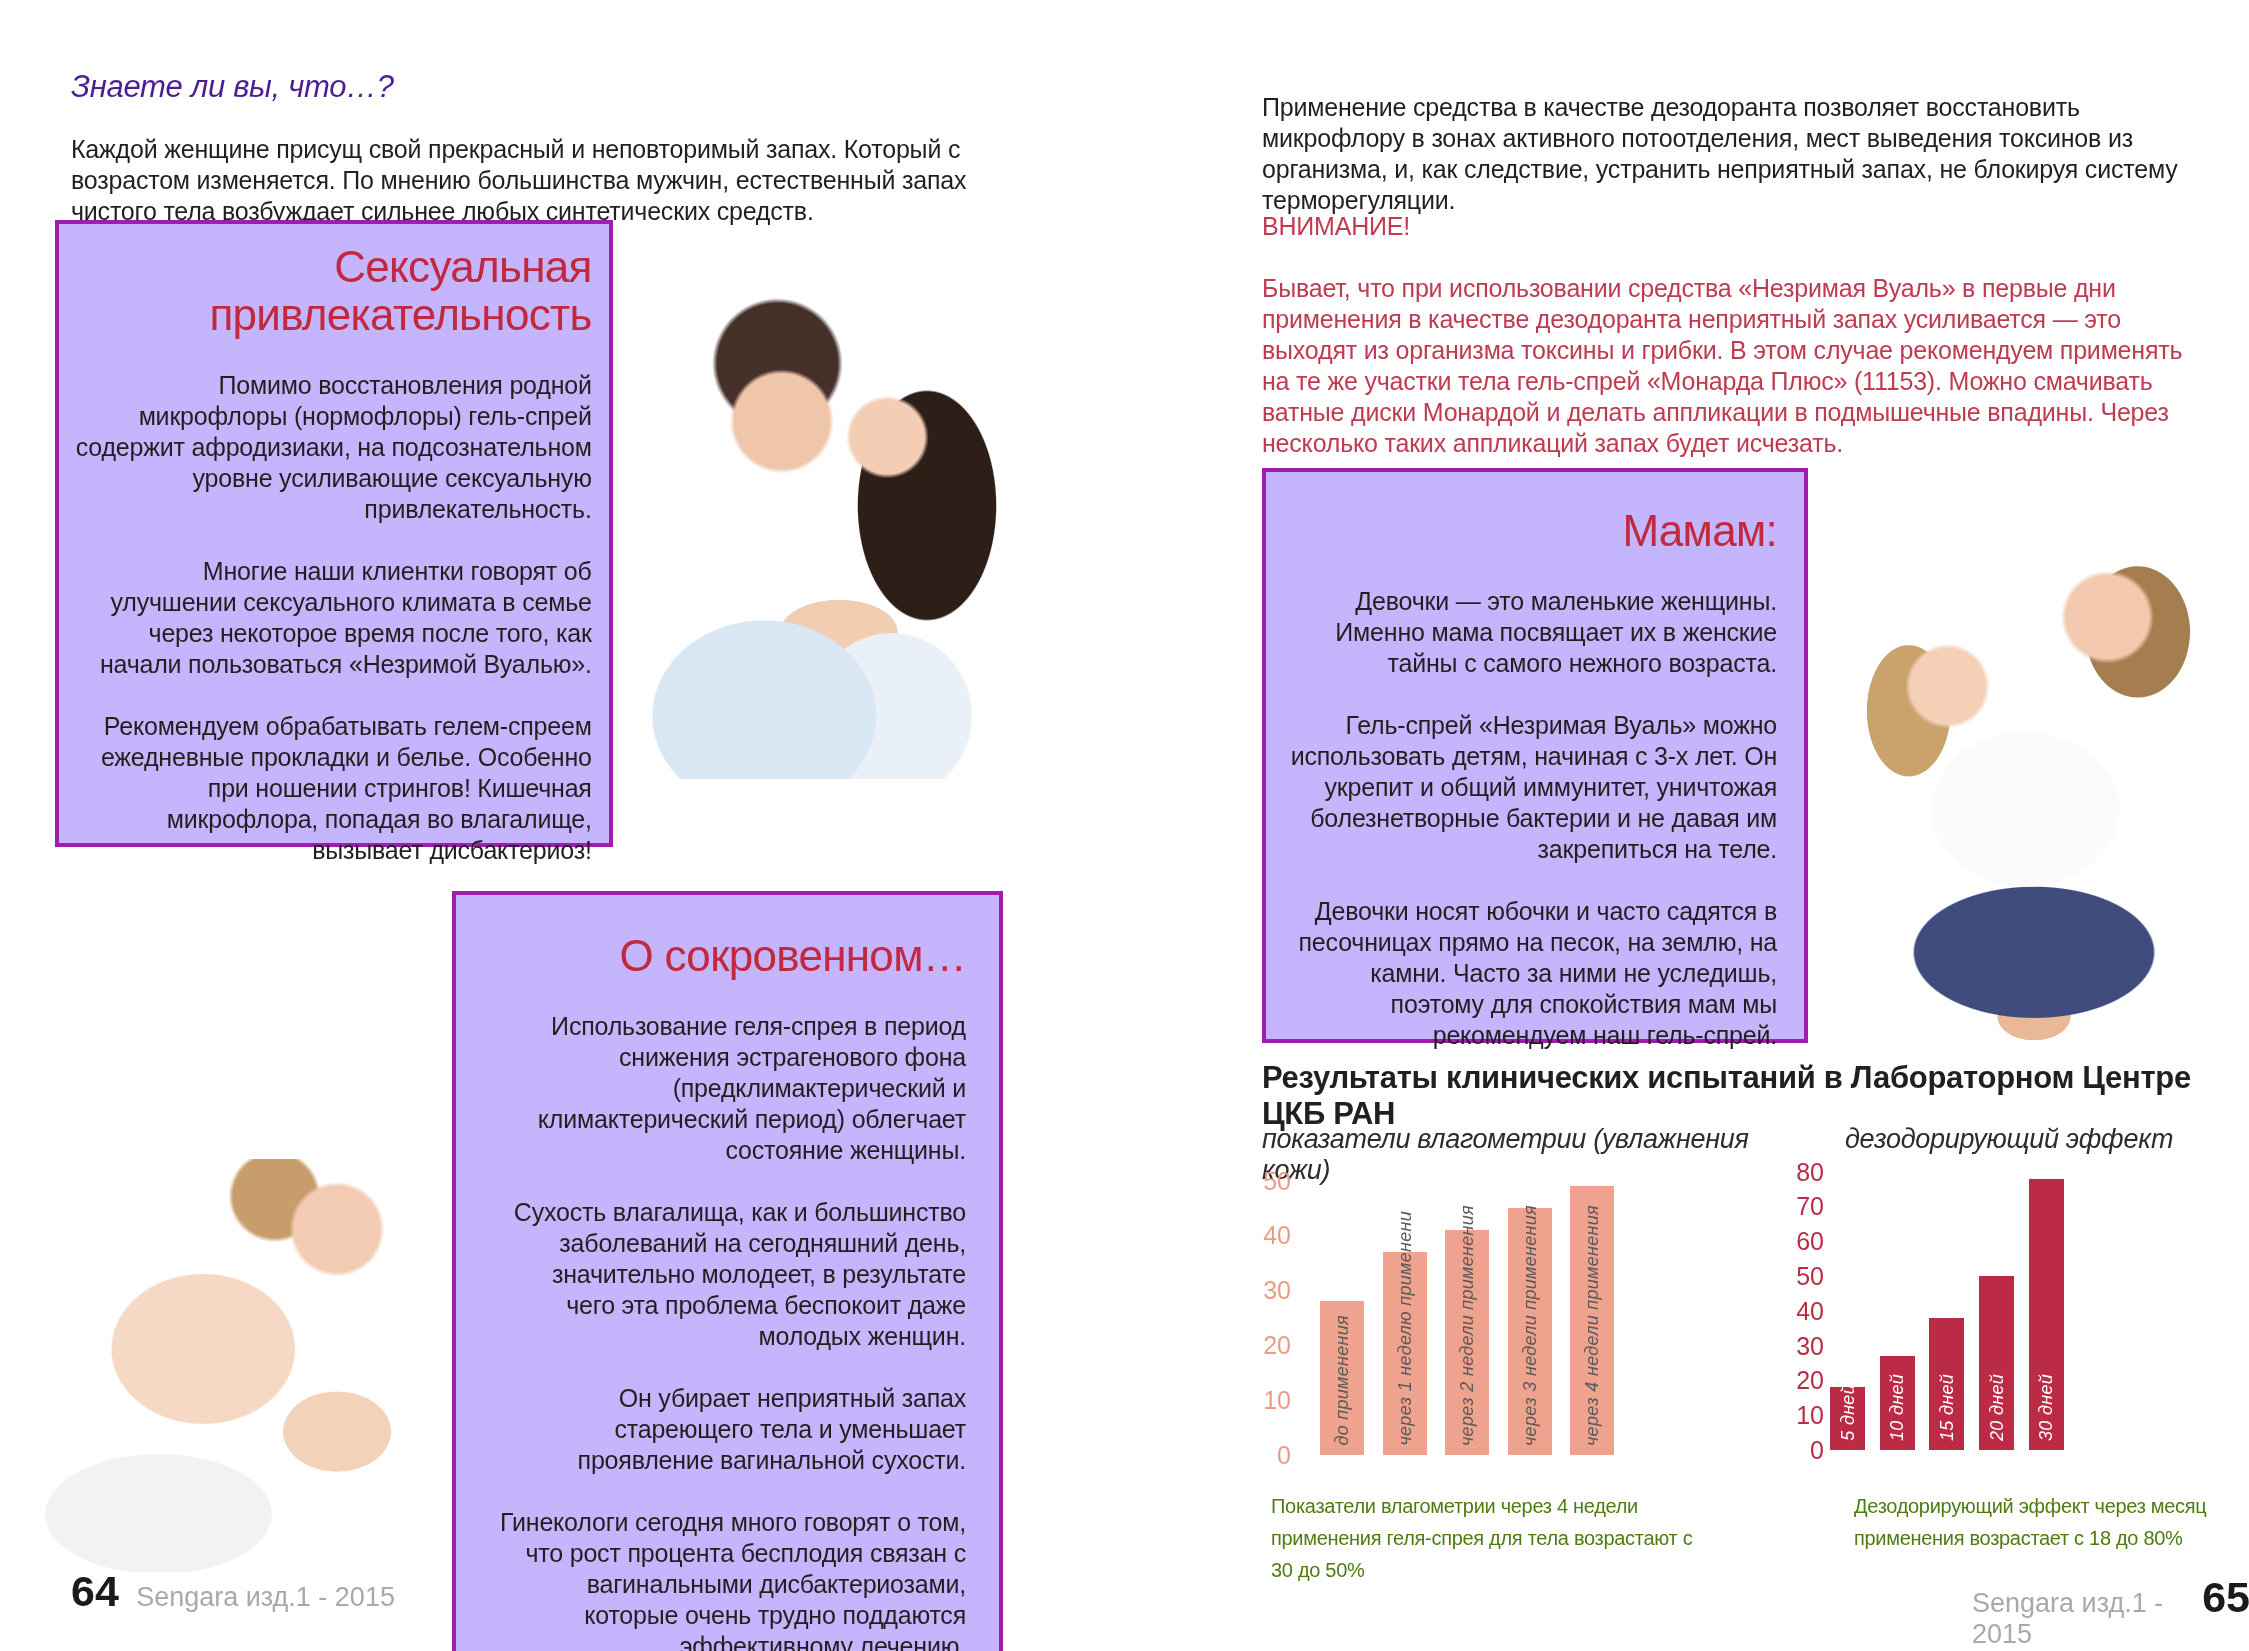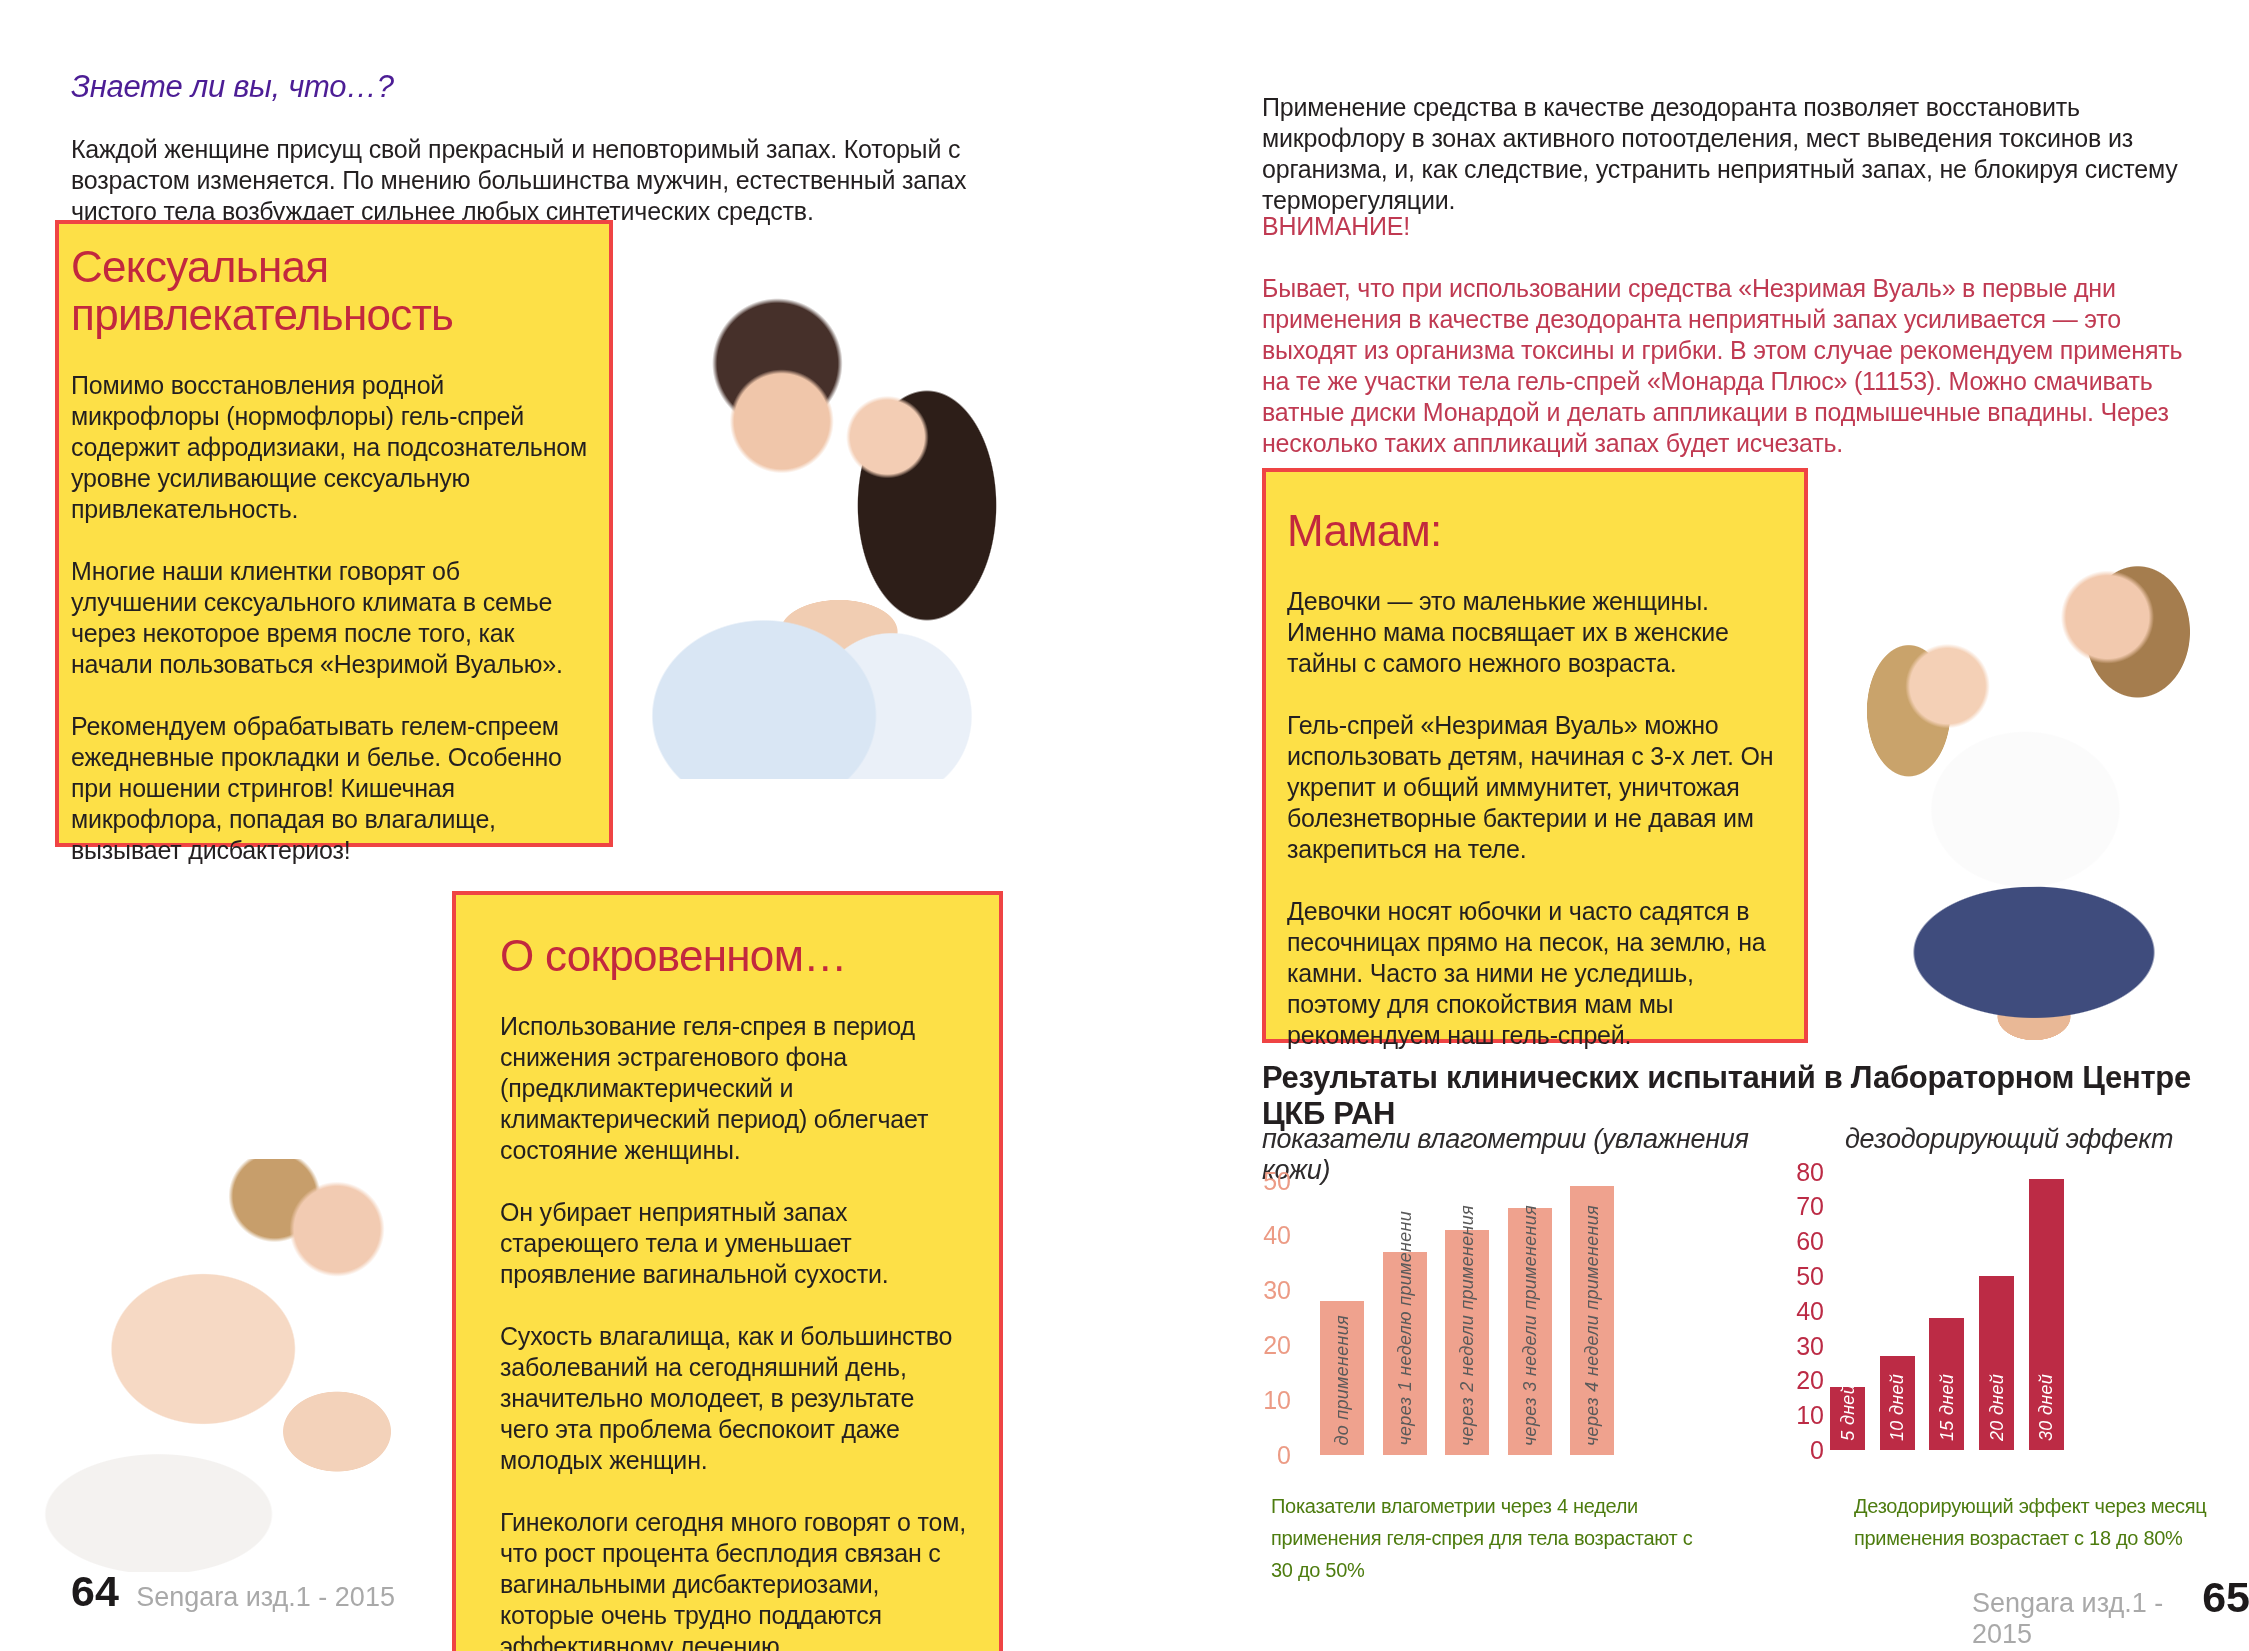--- a/index.html
+++ b/index.html
@@ -7,21 +7,21 @@
        font-family:"Liberation Sans", sans-serif;color:#231f20;}
   .abs{position:absolute;}
   
   .know-heading{left:71px;top:69px;width:923px;text-align:left;
     font-size:31px;font-style:italic;color:#4c1d95;letter-spacing:-0.3px;}
   .intro-left{left:71px;top:109px;width:938px;font-size:25px;line-height:31px;letter-spacing:-0.2px;}
   .intro-right{left:1262px;top:67px;width:958px;font-size:25px;line-height:31px;letter-spacing:-0.2px;}
   .attention-label{left:1262px;top:212px;font-size:25px;color:#c03a52;letter-spacing:-0.2px;}
   .attention-text{left:1262px;top:248px;width:952px;font-size:25px;line-height:31px;color:#c03a52;letter-spacing:-0.2px;}
   
-  .redbox{border:4px solid #ef4444;background:#fde047;box-sizing:border-box;}
+  .redbox{border:4px solid #a21caf;background:#c4b5fd;box-sizing:border-box;text-align:right;}
   .box-title{color:#c2283e;font-weight:400;font-size:44px;line-height:48px;margin:0 0 31px 0;
     letter-spacing:-0.7px;white-space:pre-line;}
   .redbox p{margin:0 0 31px 0;font-size:25px;line-height:31px;letter-spacing:-0.2px;}
   #box-sexual{left:55px;top:220px;width:558px;height:627px;padding:18.6px 17.3px 0 12px;}
   #box-intimate{left:452px;top:891px;width:551px;height:803px;padding:37px 33px 0 44px;}
   #box-moms{left:1262px;top:468px;width:546px;height:575px;padding:35px 27px 0 21px;}
   
   .photo{position:absolute;}
   #photo-couple{left:619px;top:253px;width:440px;height:526px;
     background:
@@ -90,22 +90,22 @@
   <p>Помимо восстановления родной микрофлоры (нормофлоры) гель-спрей содержит афродизиаки, на подсознательном уровне усиливающие сексуальную привлекательность.</p>
   <p>Многие наши клиентки говорят об улучшении сексуального климата в семье через некоторое время после того, как начали пользоваться «Незримой Вуалью».</p>
   <p>Рекомендуем обрабатывать гелем-спреем ежедневные прокладки и белье. Особенно при ношении стрингов! Кишечная микрофлора, попадая во влагалище, вызывает дисбактериоз!</p>
 </div>
 
 <div class="photo" id="photo-couple"></div>
 
 <div class="abs redbox" id="box-intimate">
   <h2 class="box-title">О сокровенном…</h2>
   <p>Использование геля-спрея в период снижения эстрагенового фона (предклимактерический и климактерический период) облегчает состояние женщины.</p>
+  <p>Сухость влагалища, как и большинство заболеваний на сегодняшний день, значительно молодеет, в результате чего эта проблема беспокоит даже молодых женщин.</p>
   <p>Он убирает неприятный запах стареющего тела и уменьшает проявление вагинальной сухости.</p>
-  <p>Сухость влагалища, как и большинство заболеваний на сегодняшний день, значительно молодеет, в результате чего эта проблема беспокоит даже молодых женщин.</p>
   <p>Гинекологи сегодня много говорят о том, что рост процента бесплодия связан с вагинальными дисбактериозами, которые очень трудно поддаются эффективному лечению.</p>
 </div>
 
 <div class="photo" id="photo-woman-profile"></div>
 
 <div class="abs footer" id="footer-left">
   <span class="page-number">64</span>
   <span class="edition">Sengara изд.1 - 2015</span>
 </div>
 

